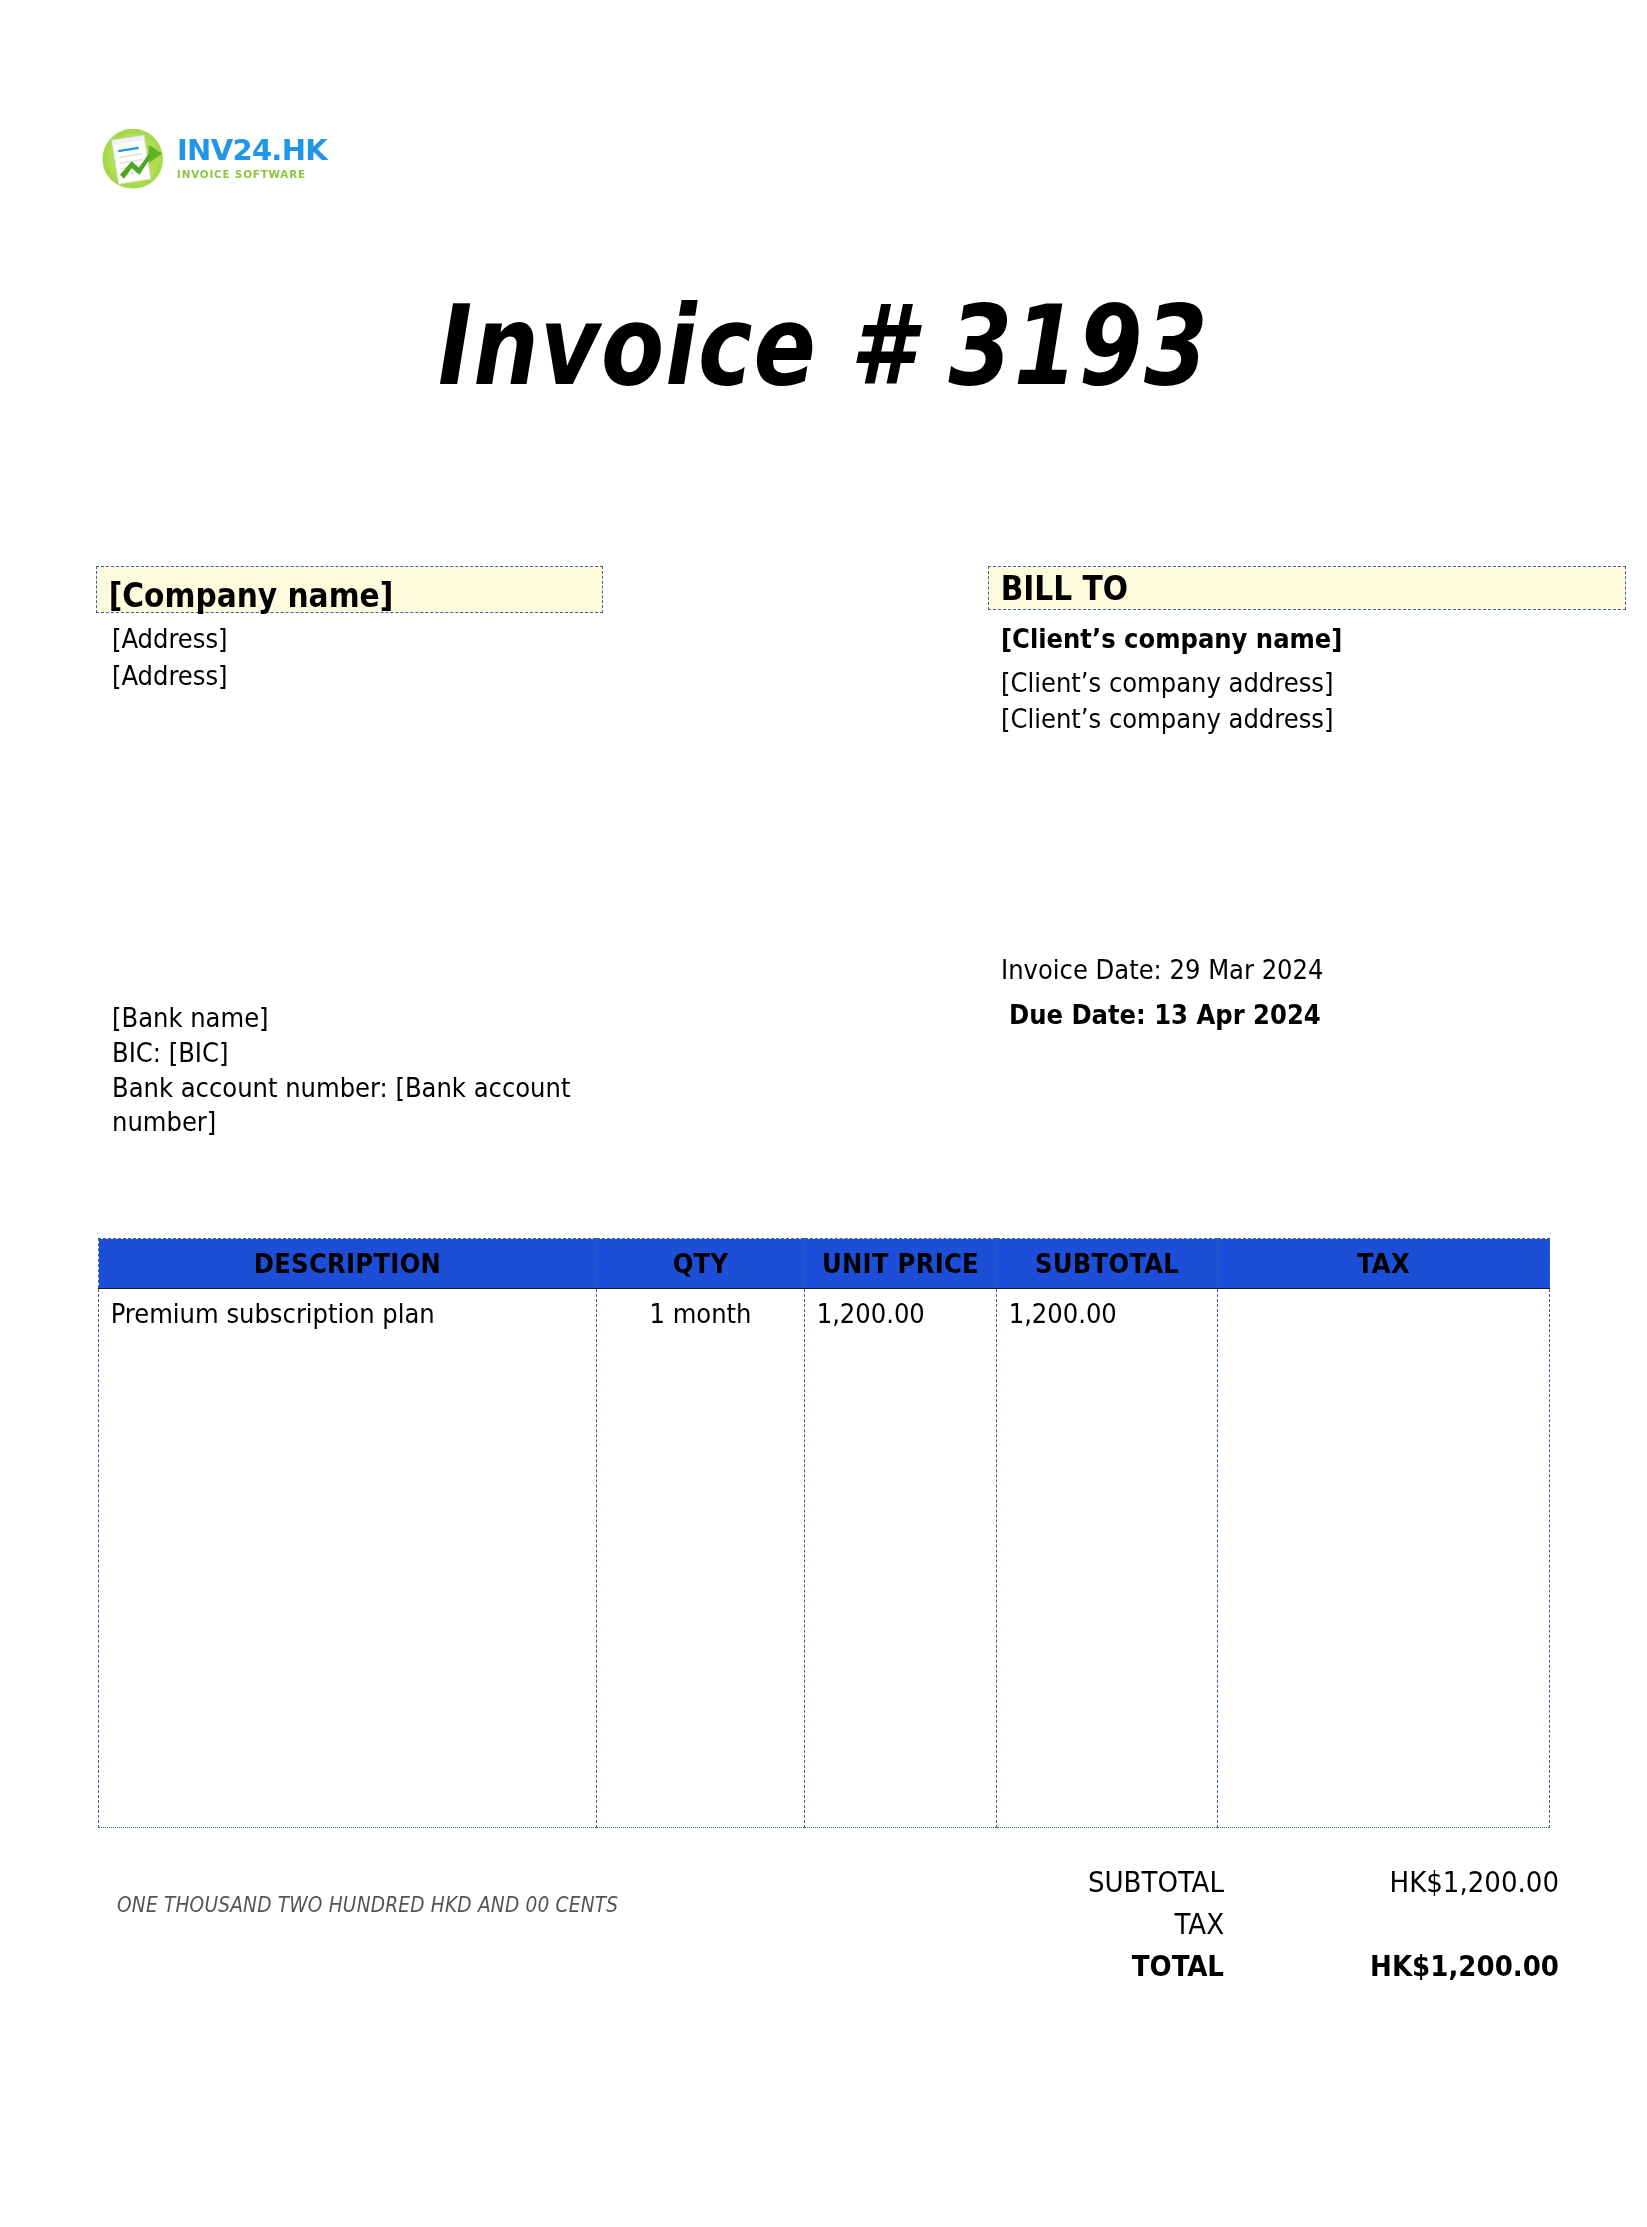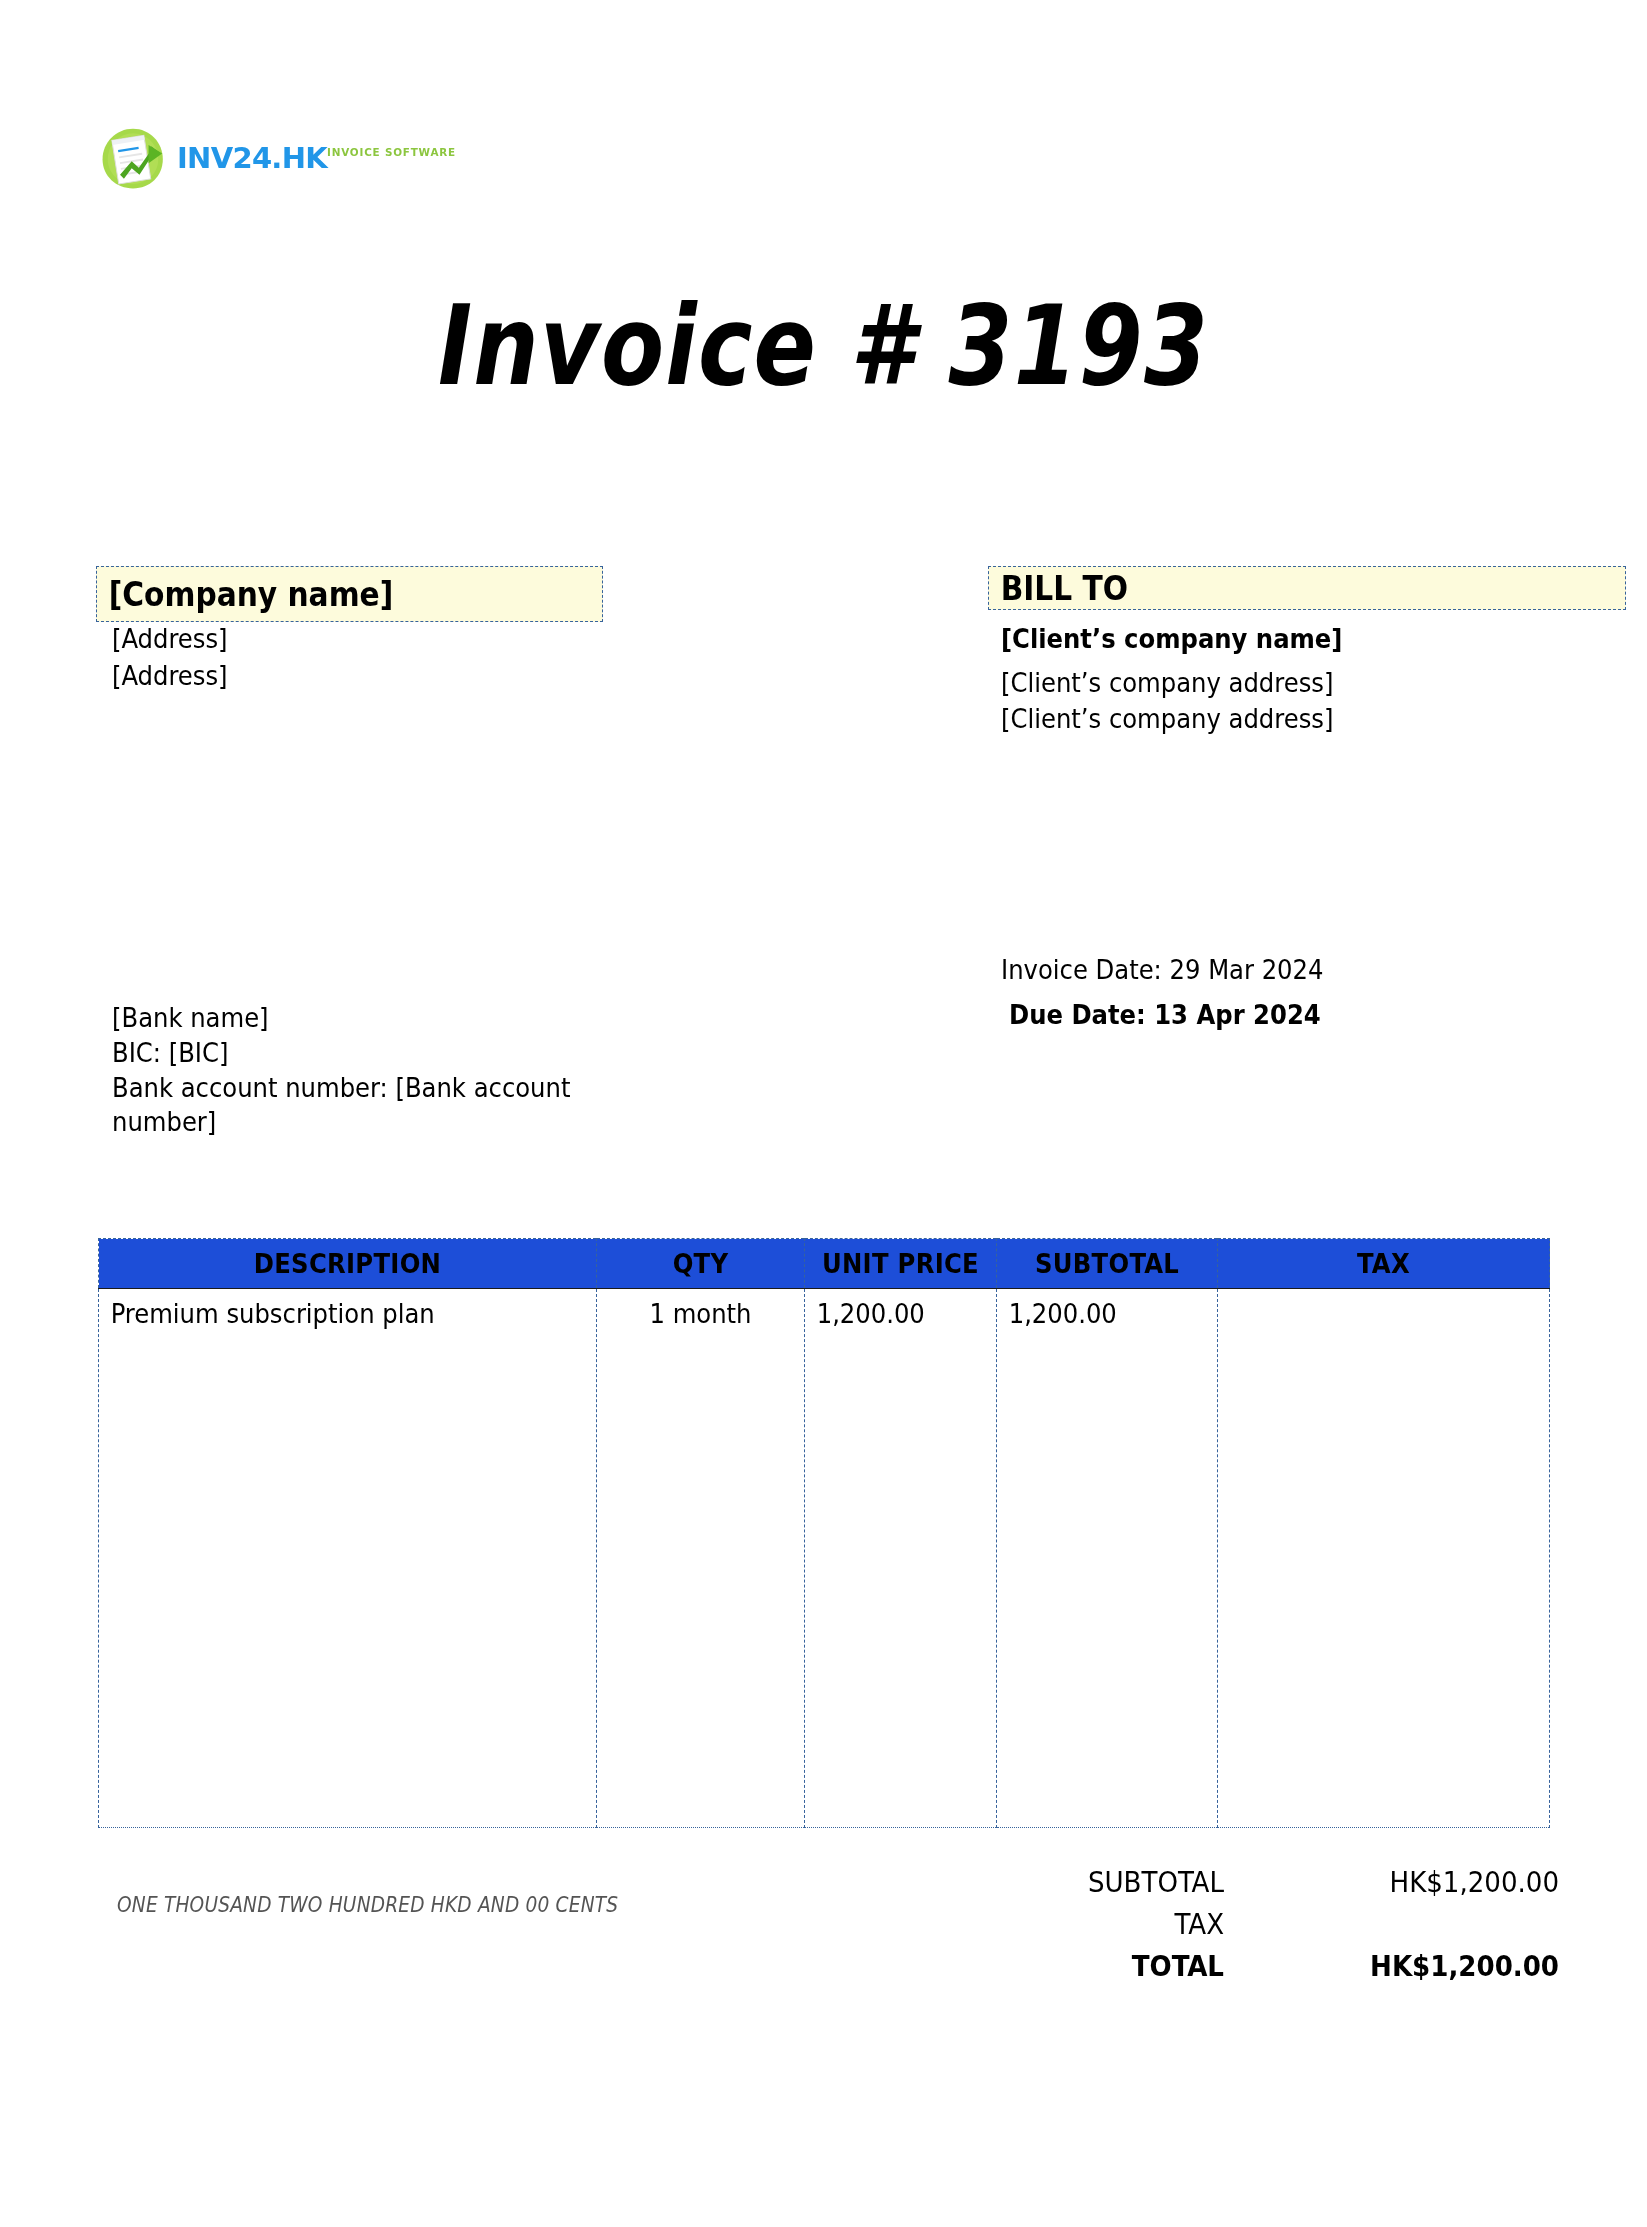--- a/index.html
+++ b/index.html
@@ -28,21 +28,21 @@
     align-items: center;
     gap: 9px;
   }
   #logo-mark {
     width: 70px;
     height: 68px;
     flex: 0 0 auto;
   }
   #logo-words {
     display: flex;
-    flex-direction: row;
+    flex-direction: column;
     line-height: 1;
   }
   #logo-title {
     font-family: "DejaVu Sans", "Liberation Sans", sans-serif;
     font-weight: bold;
     font-size: 29px;
     letter-spacing: -0.7px;
     color: #2196e8;
   }
   #logo-sub {
@@ -80,21 +80,22 @@
     align-items: center;
     padding-left: 11.7px;
     font-weight: bold;
     font-size: 33px;
     line-height: 1;
   }
   #company-banner {
     left: 96px;
     top: 566px;
     width: 507px;
-    height: 56px;
+    height: 47px;
+    align-items: flex-end;
   }
   #billto-banner {
     left: 988px;
     top: 566px;
     width: 638px;
     height: 44px;
   }
 
   .addr-line {
     position: absolute;

